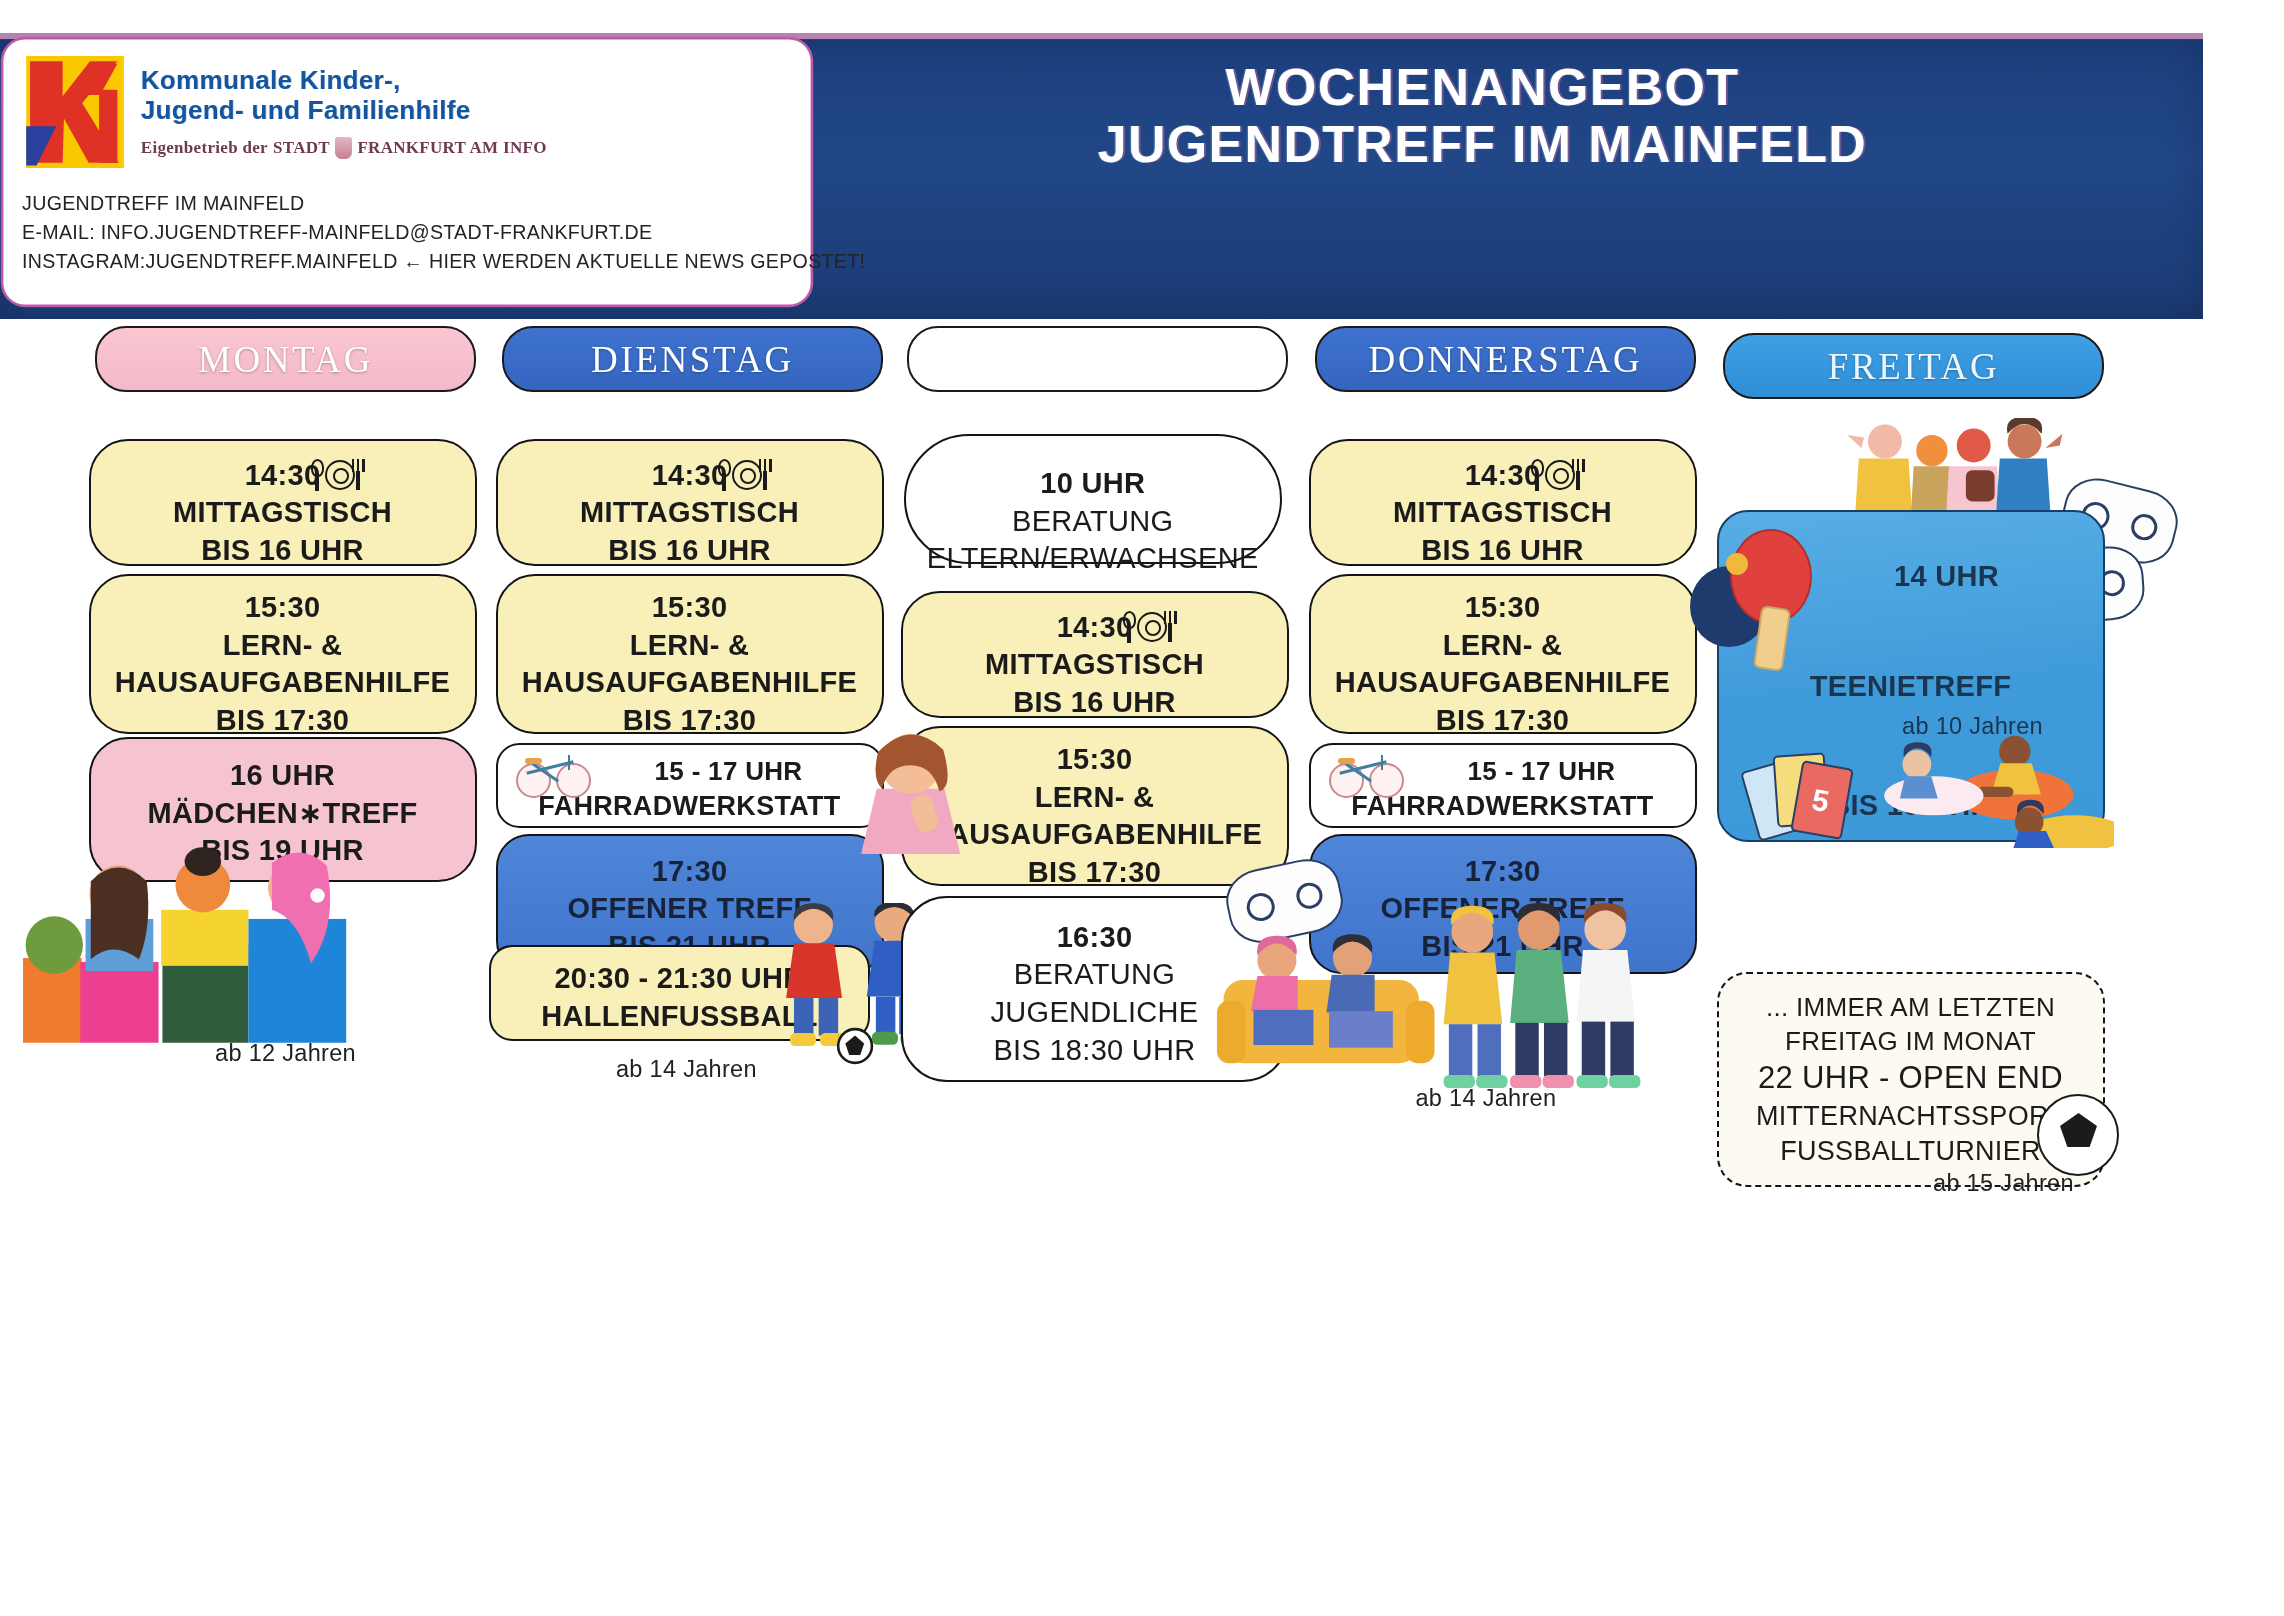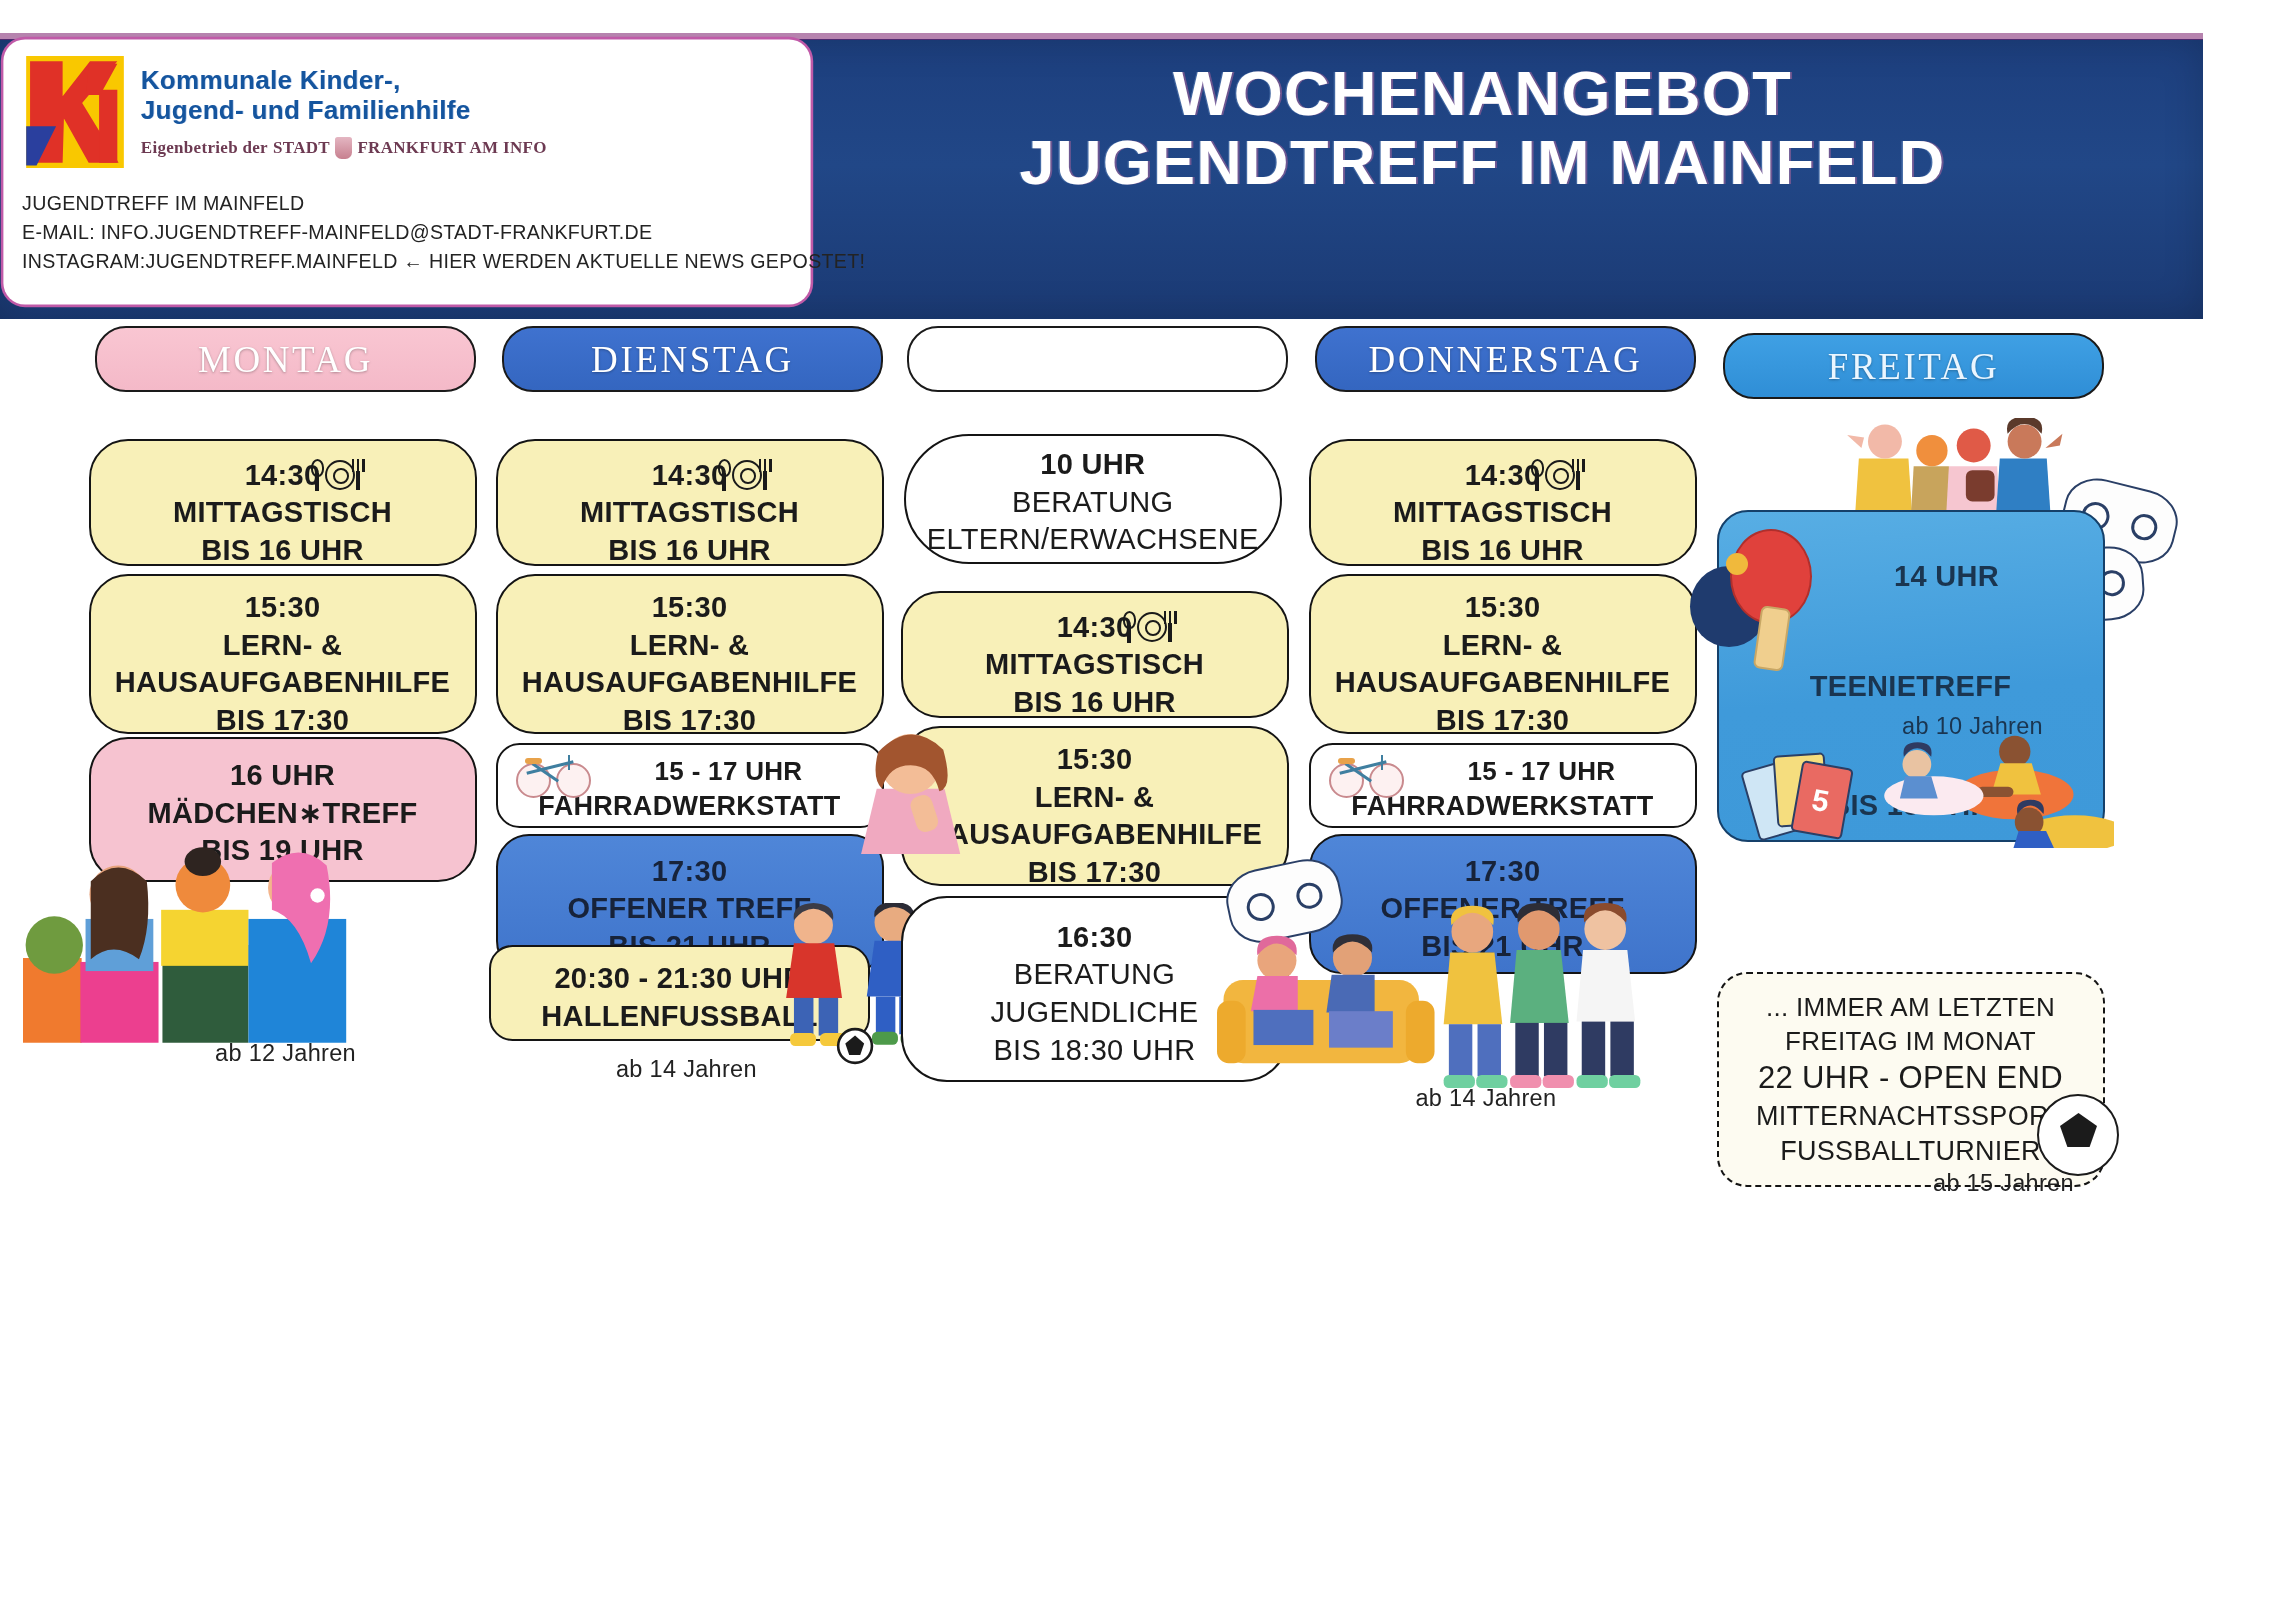--- a/index.html
+++ b/index.html
@@ -7,21 +7,21 @@
        font-family:"Liberation Sans","DejaVu Sans",sans-serif;color:#1b1b1b;}
 
   
   .header-bar{position:absolute;left:0;top:39px;width:2203px;height:280px;
     background:linear-gradient(180deg,#1d3f7e 0%,#214787 45%,#1b3a74 100%);
     box-shadow:inset 0 0 39px rgba(0,0,0,.18);}
   .header-bar:before{content:"";position:absolute;left:0;top:-6.5px;width:100%;height:7.8px;
     background:#7a1d6b;opacity:.55;}
   .header-title{position:absolute;right:36px;top:19.6px;width:1369px;text-align:center;
     color:#ffffff;font-weight:700;letter-spacing:1.3px;line-height:1.10;
-    font-size:63px;text-shadow:2px 0 0 rgba(255,120,170,.35),-1.3px 0 0 rgba(170,210,255,.25);}
+    font-size:52px;text-shadow:2px 0 0 rgba(255,120,170,.35),-1.3px 0 0 rgba(170,210,255,.25);}
   .header-title .l2{display:block;}
 
   
   .contact-card{position:absolute;left:7.8px;top:44px;width:798px;height:256px;
     background:#fff;border-radius:17px;box-shadow:0 0 0 4.6px #fff, 0 0 0 7.2px #c05aa8;}
   .logo-row{position:absolute;left:18px;top:11.7px;display:flex;align-items:center;}
   .logo-mark{width:98px;height:112px;position:relative;flex:0 0 auto;}
   .logo-org{margin-left:17px;}
   .org-l1,.org-l2{color:#15559e;font-weight:700;font-size:26px;line-height:1.18;
     letter-spacing:0.3px;text-shadow:0.7px 0 0 rgba(90,140,210,.5);}
@@ -281,21 +281,21 @@
         <path d="M152 204 l14 12 -6 18 h-17 l-6 -18z" fill="#1b1b1b"></path>
       </svg>
     </div>
     <div class="agenote" style="position:absolute;top:730px;left:114px;">ab 14 Jahren</div>
   </div>
 
   <div class="col c3">
     <div class="day-pill plain"></div>
 
     <div class="card whitec" style="position:absolute;top:108px;left:-3.3px;width:378px;height:130px;border-radius:72px;">
-      <div class="ln" style="margin-top:1px;">10 UHR</div>
+      <div class="ln" style="margin-top:20px;">10 UHR</div>
       <div class="ln" style="font-weight:400;">BERATUNG</div>
       <div class="ln" style="font-weight:400;">ELTERN/ERWACHSENE</div>
     </div>
 
     <div class="card yellow" style="position:absolute;top:265px;left:-6.5px;width:388px;height:127px;">
       <div class="cutlery" style="left:215px;top:18px;">
         <span class="plate"></span>
           <span class="spoon"></span>
         <span class="fork">
             <i></i>

